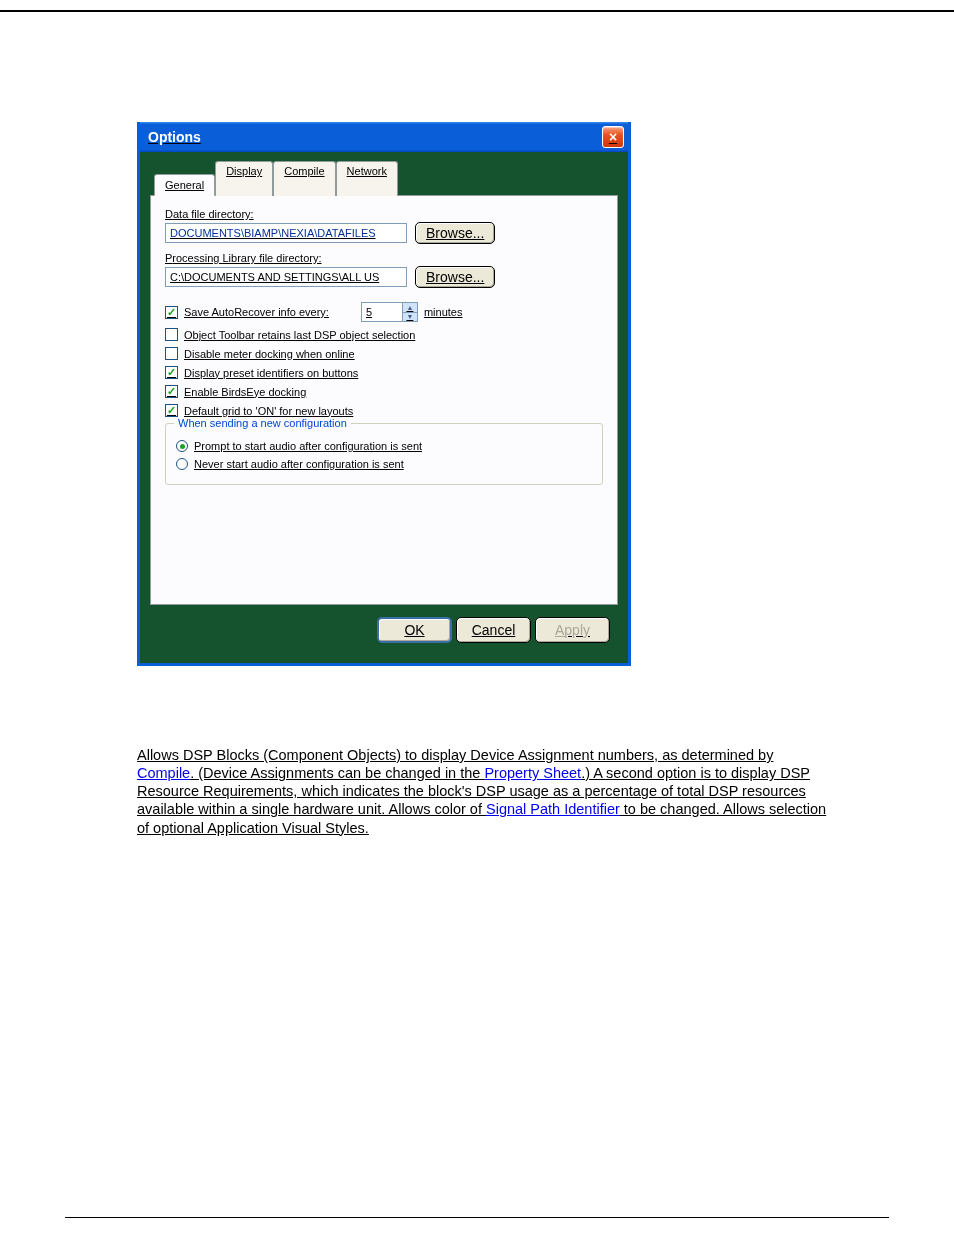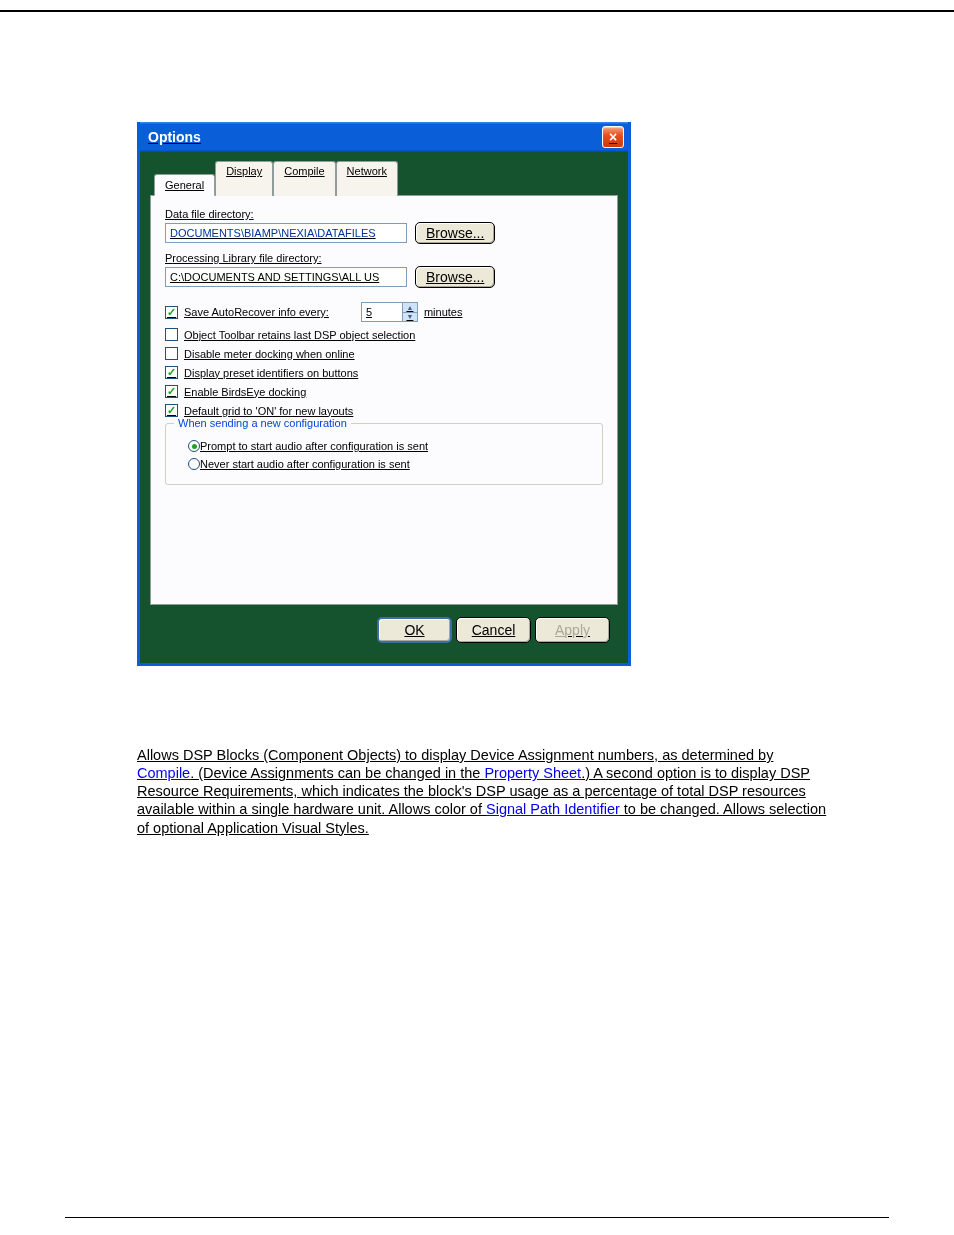--- a/index.html
+++ b/index.html
@@ -183,21 +183,22 @@
     position: absolute;
     top: -7px;
     left: 8px;
     background: #fcfcfe;
     padding: 0 4px;
     color: #0046d5;
   }
   .radio-row {
     display: flex;
     align-items: center;
-    margin: 6px 12px;
+    gap: 6px;
+    margin: 6px 0;
   }
   .radio {
     width: 12px;
     height: 12px;
     border: 1px solid #1c5180;
     border-radius: 50%;
     background: #fff;
     display: flex;
     align-items: center;
     justify-content: center;

